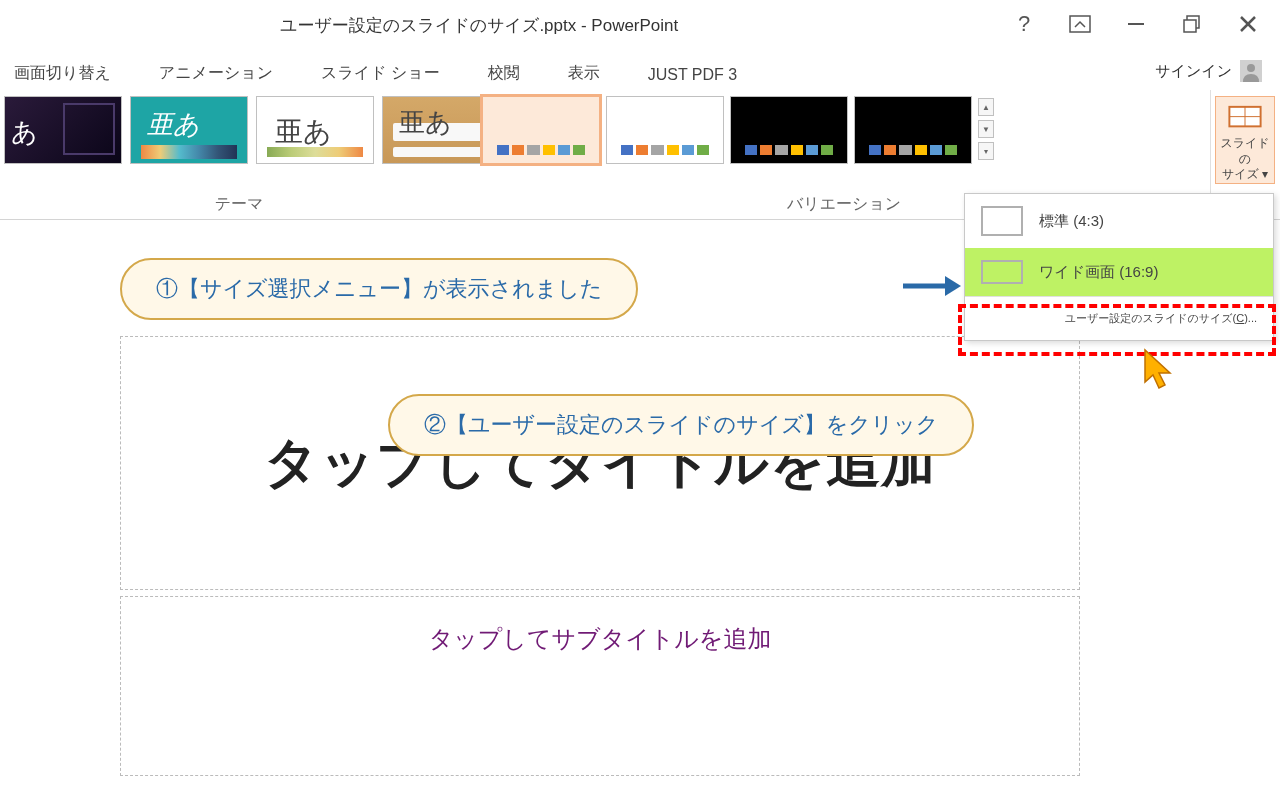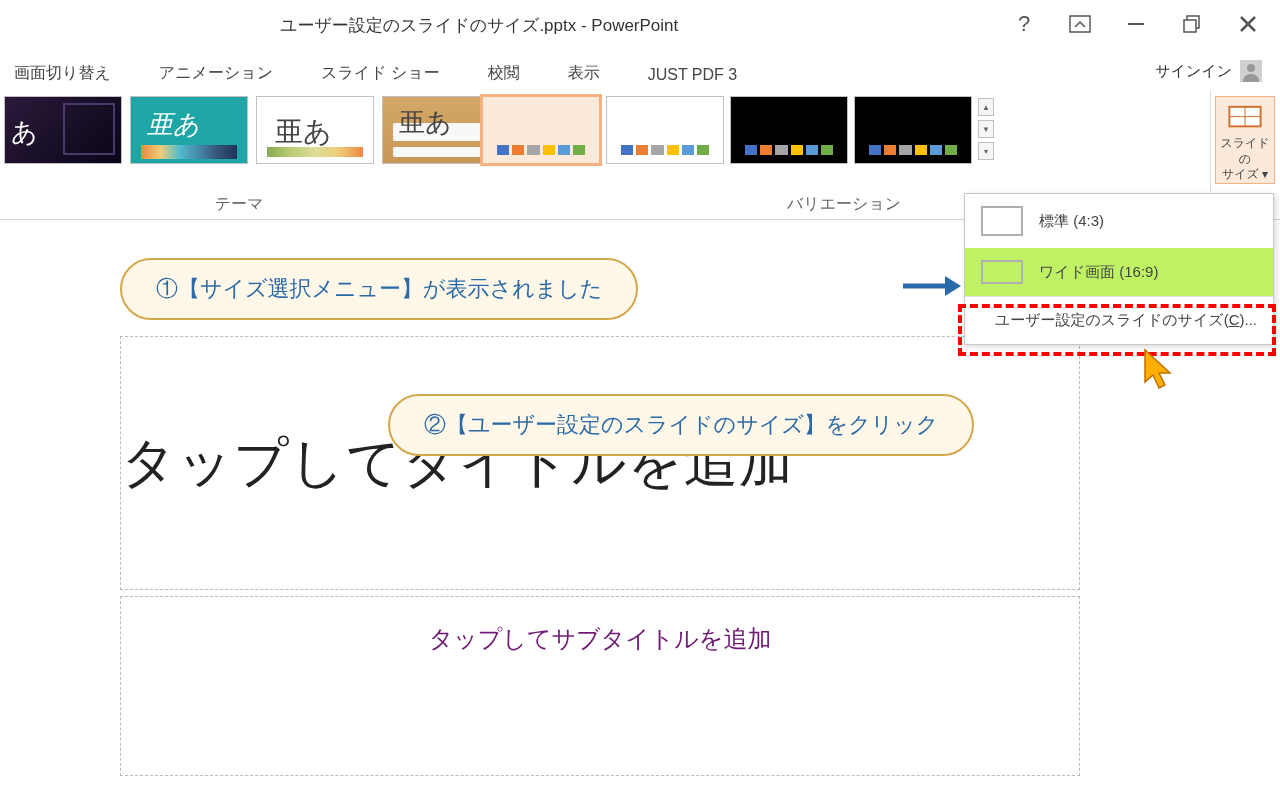--- a/index.html
+++ b/index.html
@@ -53,33 +53,33 @@
 .slide-size-btn svg { margin-bottom:4px; }
 .slide-size-btn .lab { font-size:12px; color:#444; text-align:center; line-height:1.3; }
 .bg-format-btn { width:60px; height:88px; display:flex; flex-direction:column; align-items:center; padding-top:4px; cursor:pointer; }
 .bg-format-btn .lab { font-size:12px; color:#444; text-align:center; line-height:1.3; }
 
 .dropdown { position:absolute; top:193px; right:6px; width:310px; background:#fff; border:1px solid #c8c8c8; box-shadow:2px 2px 6px rgba(0,0,0,0.15); z-index:10; }
 .dd-item { display:flex; align-items:center; gap:16px; padding:12px 16px; font-size:15px; color:#444; cursor:pointer; }
 .dd-item.hover { background:#bef264; }
 .dd-thumb { width:42px; height:30px; border:2px solid #b0b0b0; }
 .dd-thumb.wide { height:24px; }
-.dd-custom { border-top:1px solid #e0e0e0; padding:14px 16px; font-size:15px; color:#444; text-align:right; cursor:pointer; }
+.dd-custom { border-top:1px solid #e0e0e0; padding:14px 16px; font-size:11px; color:#444; text-align:right; cursor:pointer; }
 .dd-custom u { text-decoration:underline; }
 .red-dash { position:absolute; border:4px dashed #ff0000; pointer-events:none; z-index:11; }
 
 .cursor-img { position:absolute; z-index:20; pointer-events:none; }
 
 .callout { position:absolute; background:#fff8e8; border:2px solid #d4a84a; border-radius:40px; padding:14px 34px; font-size:22px; color:#2a6aa8; z-index:5; }
 .callout.c1 { top:258px; left:120px; }
 .callout.c2 { top:394px; left:388px; }
 .arrow1 { position:absolute; top:272px; left:903px; z-index:5; }
 
 .slide-canvas { position:absolute; top:336px; left:120px; width:960px; height:440px; }
-.title-ph { position:absolute; top:0; left:0; right:0; height:254px; border:1px dashed #bbb; display:flex; align-items:center; justify-content:flex-start; }
+.title-ph { position:absolute; top:0; left:0; right:0; height:254px; border:1px dashed #bbb; display:flex; align-items:center; justify-content:center;font-weight:bold; }
 .title-ph-text { font-size:54px; color:#222; letter-spacing:1px; }
 .subtitle-ph { position:absolute; top:260px; left:0; right:0; height:180px; border:1px dashed #bbb; text-align:center; padding-top:14px; }
 .subtitle-ph-text { font-size:24px; color:#701a75;margin-top:12px; }
 </style>
 </head>
 <body>
 
 <div class="titlebar">
   <div class="title-text">ユーザー設定のスライドのサイズ.pptx - PowerPoint</div>
   <div class="win-controls">

